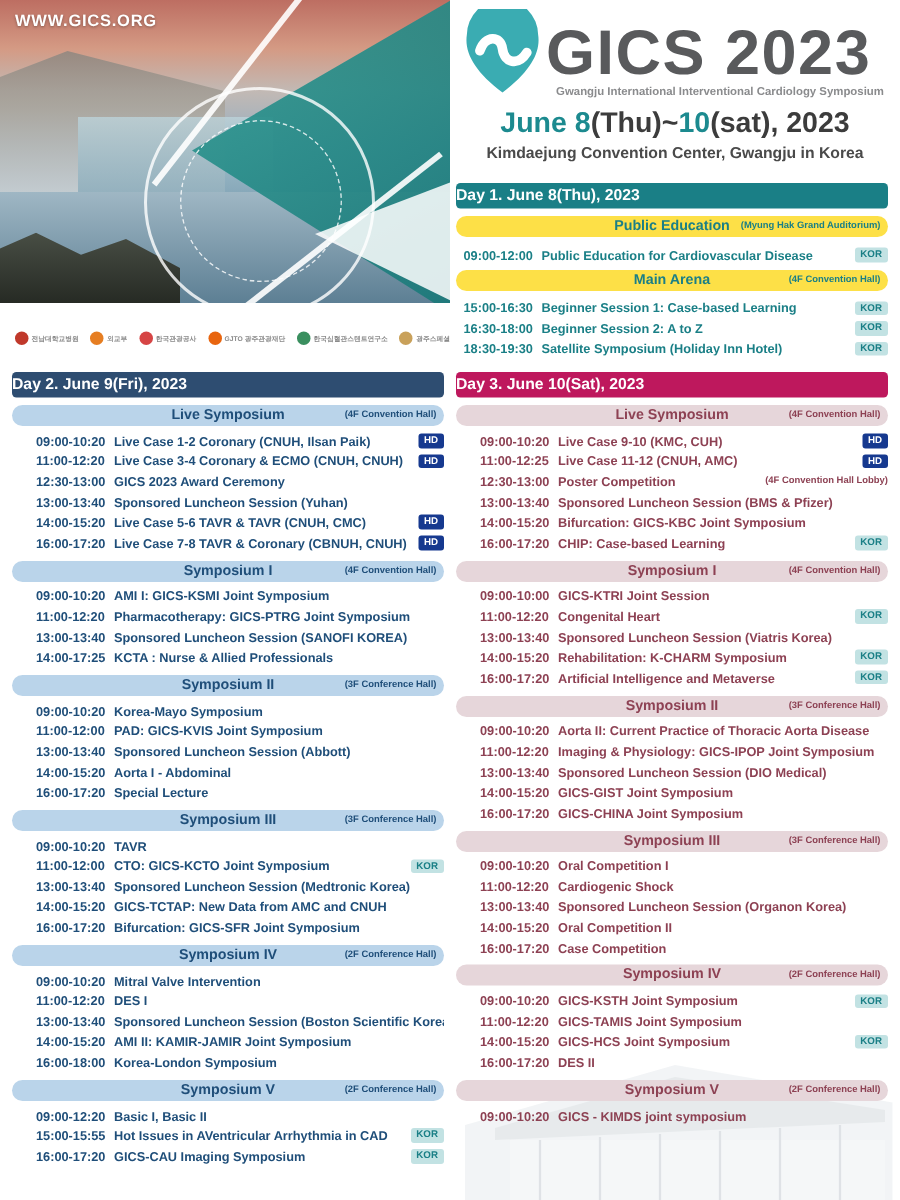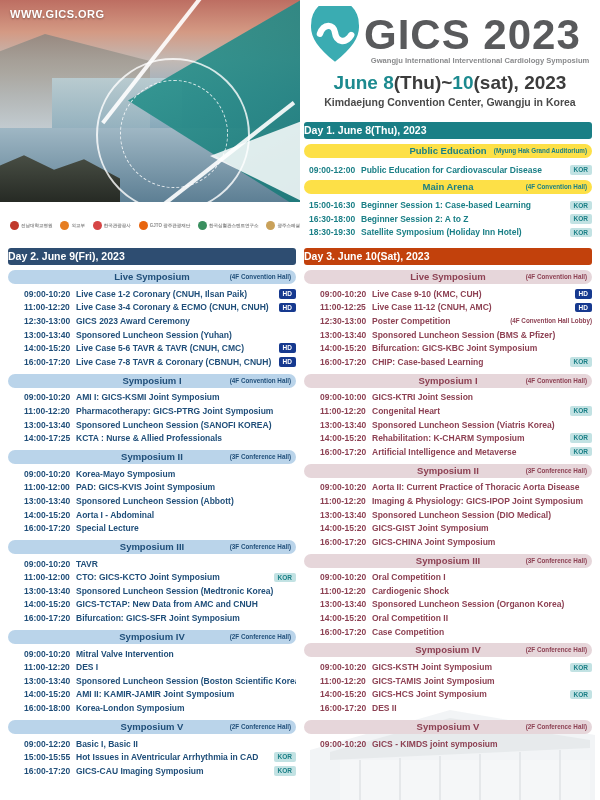--- a/index.html
+++ b/index.html
@@ -68,21 +68,21 @@
   .badge.kor{background:#c2e2e3;color:#1a7f86;}
   
   .theme-teal .day-header{background:#1a7f86;}
   .theme-teal .sec-header{background:#fde047;}
   .theme-teal .sec-name,.theme-teal .sec-hall{color:#1a7f86;}
   .theme-teal .row{color:#1a7f86;}
   .theme-navy .day-header{background:#2e4d71;}
   .theme-navy .sec-header{background:#bad4ea;}
   .theme-navy .sec-name,.theme-navy .sec-hall{color:#1f4e79;}
   .theme-navy .row{color:#1f4e79;}
-  .theme-maroon .day-header{background:#c2410c;}
+  .theme-maroon .day-header{background:#be185d;}
   .theme-maroon .sec-header{background:#e6d6da;}
   .theme-maroon .sec-name,.theme-maroon .sec-hall{color:#8d4153;}
   .theme-maroon .row{color:#8d4153;}
   
   .footer-art{position:absolute;right:0;bottom:0;width:300px;height:110px;z-index:0;opacity:.55;}
 </style>
 </head>
 <body>
 
 <svg class="footer-art" viewBox="0 0 300 110" xmlns="http://www.w3.org/2000/svg">

